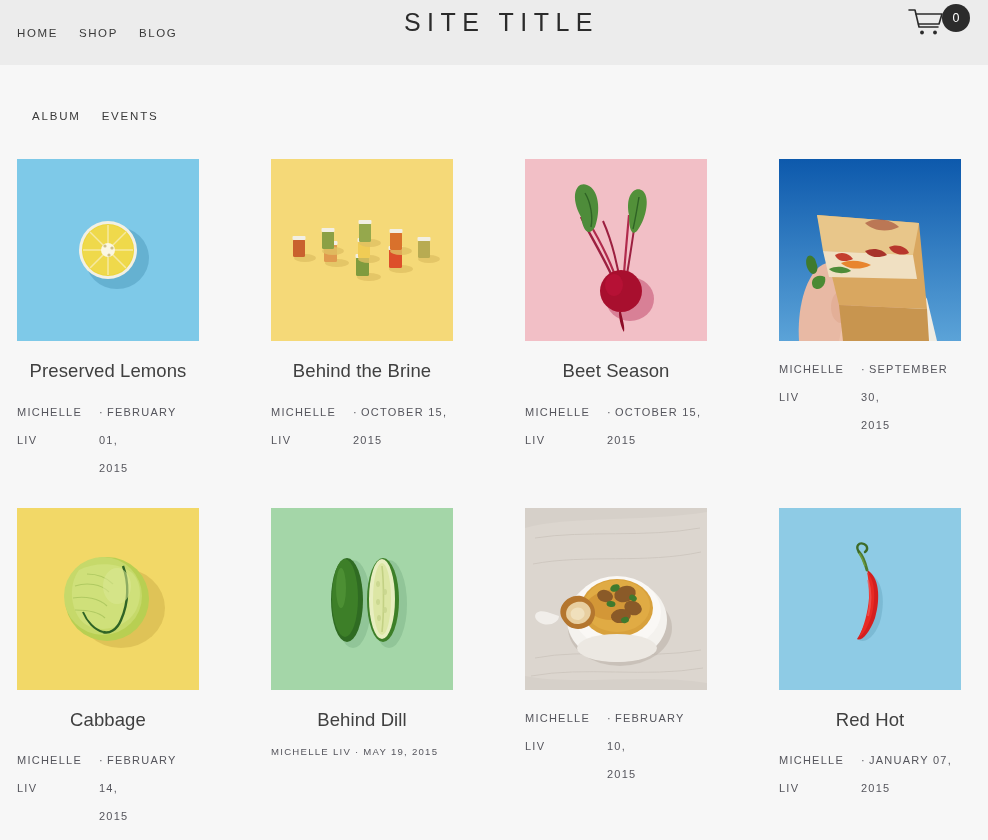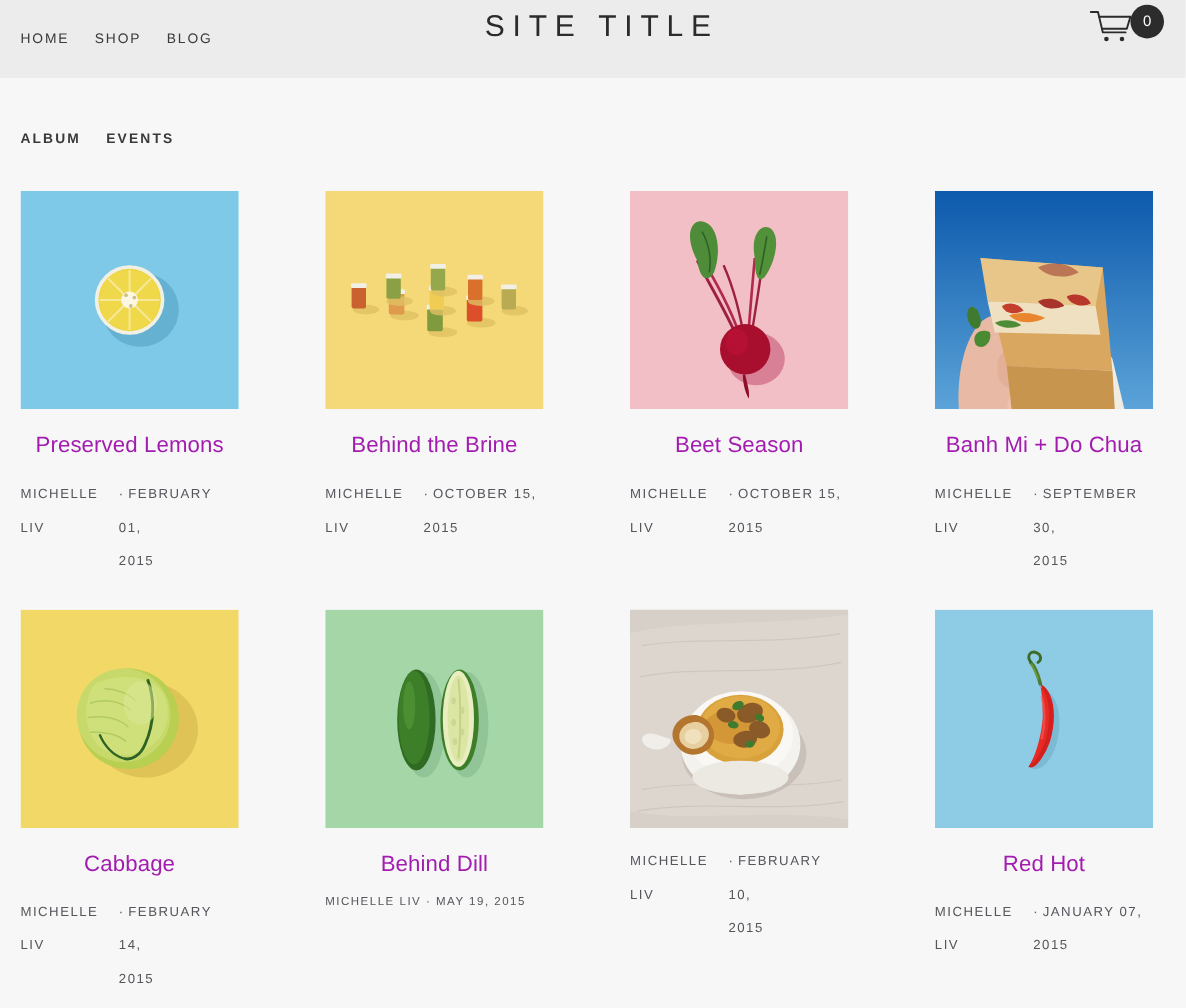--- a/index.html
+++ b/index.html
@@ -68,22 +68,21 @@
     display: flex;
     align-items: center;
     justify-content: center;
     font-weight: 400;
   }
 
   
   .tabs {
     display: flex;
     gap: 21px;
-    padding: 45px 0 0 17px;
-    font-weight: bold;
+    padding: 45px 0 0 32px;
   }
   .tab {
     font-size: 11.5px;
     letter-spacing: 1.8px;
     color: #3a3a3a;
     text-decoration: none;
     cursor: pointer;
     white-space: nowrap;
   }
 
@@ -107,21 +106,21 @@
     cursor: pointer;
     display: block;
   }
 
   .card-title {
     margin-top: 18px;
     text-align: center;
     font-size: 18.5px;
     font-weight: 300;
     line-height: 1.33;
-    color: #a21caf;
+    color: #404040;
     letter-spacing: 0.1px;
     cursor: pointer;
     white-space: nowrap;
   }
   .card-title.wrap { white-space: normal; }
 
   .meta {
     margin-top: 14px;
     display: flex;
     gap: 10px;
@@ -312,21 +311,20 @@
         <path d="M86 92 C94 88 104 90 108 96 C98 100 90 98 86 92 Z" fill="#a8332a"></path>
         <path d="M110 88 C118 84 128 88 130 94 C122 98 112 94 110 88 Z" fill="#b8362c"></path>
         <path d="M62 104 C72 100 84 102 92 106 C80 112 68 110 62 104 Z" fill="#e8852e"></path>
         <path d="M50 110 C58 106 68 108 72 112 C64 116 54 114 50 110 Z" fill="#4f8c38"></path>
         <path d="M36 100 C28 90 24 104 30 112 C34 118 40 114 38 106 Z" fill="#3f7a2e"></path>
         <path d="M46 118 C38 114 30 120 34 128 C40 134 48 126 46 118 Z" fill="#4a8a33"></path>
         <path d="M60 146 L148 150 L150 182 L64 182 Z" fill="#c8954f"></path>
         <path d="M86 64 C96 58 112 60 120 68 C108 74 94 72 86 64 Z" fill="#a8553f" opacity=".7"></path>
       </svg>
     </a>
-    <h2 class="card-title">Banh Mi + Do Chua</h2>
     <div class="meta">
       <span class="meta-author">
         <span>MICHELLE</span><br>
         <span>LIV</span>
       </span>
       <span class="meta-date">
         <span class="dot">·</span><span>SEPTEMBER 30,</span><br>
         <span>2015</span>
       </span>
     </div>

